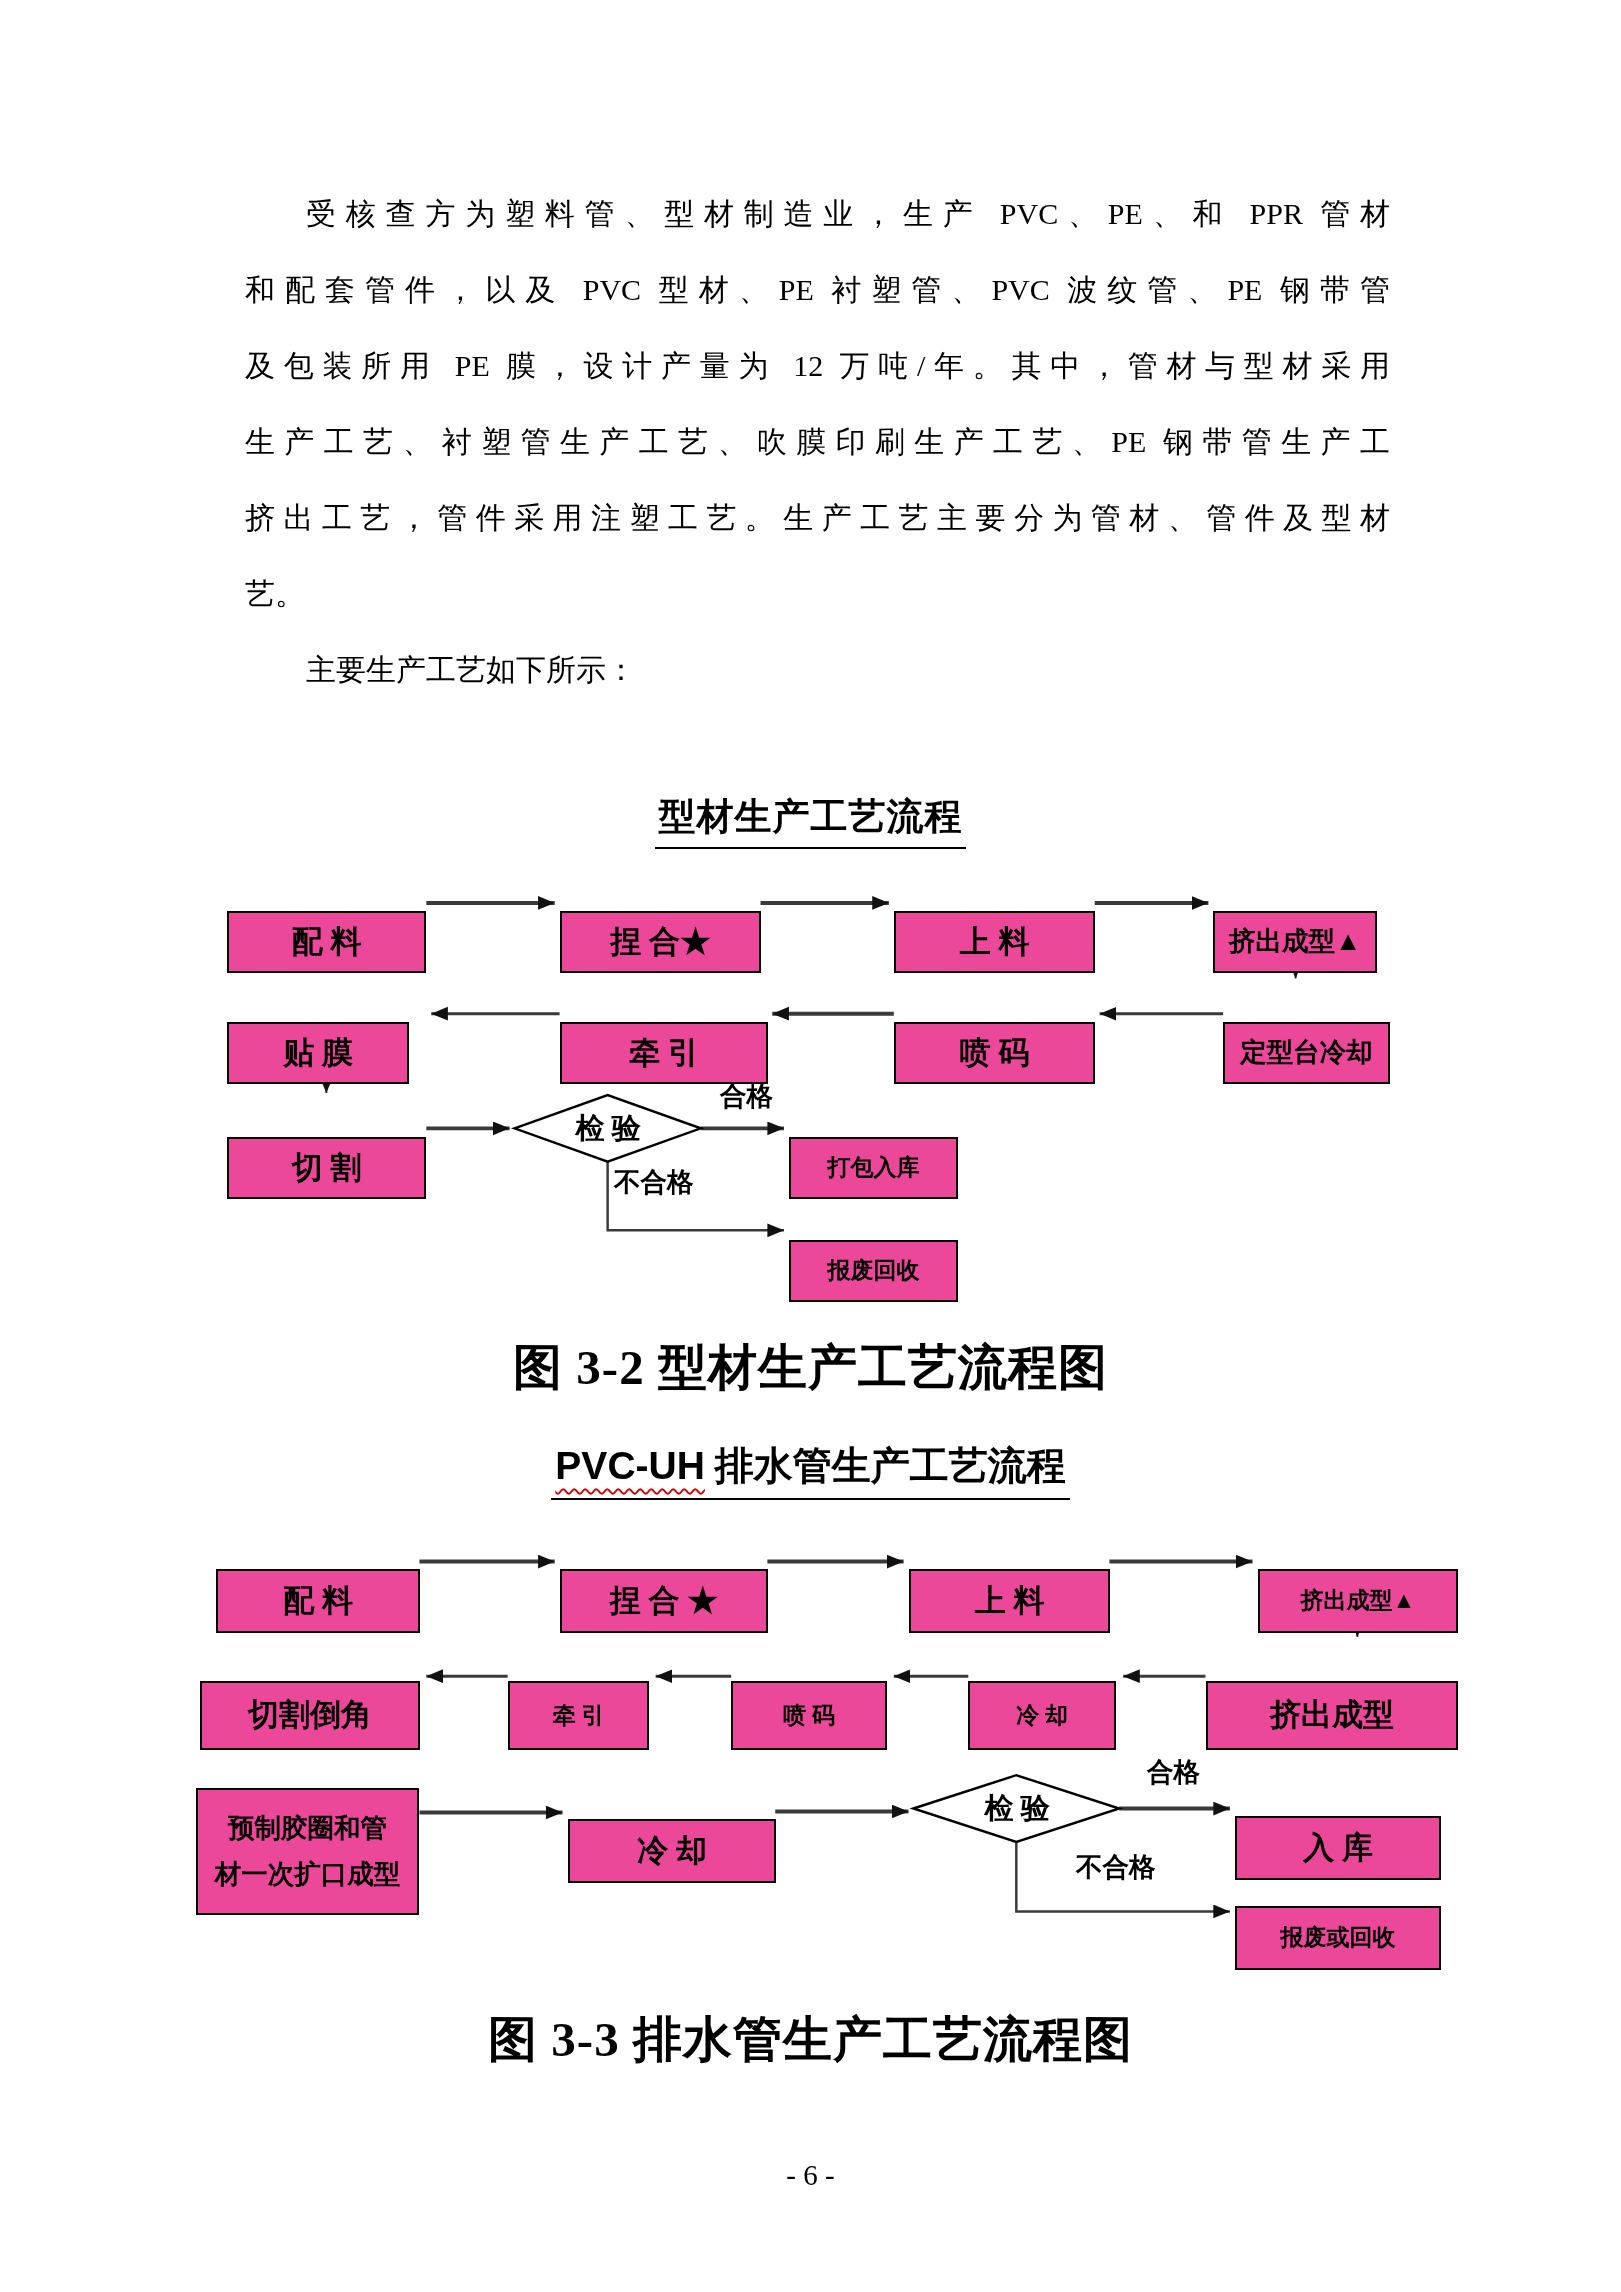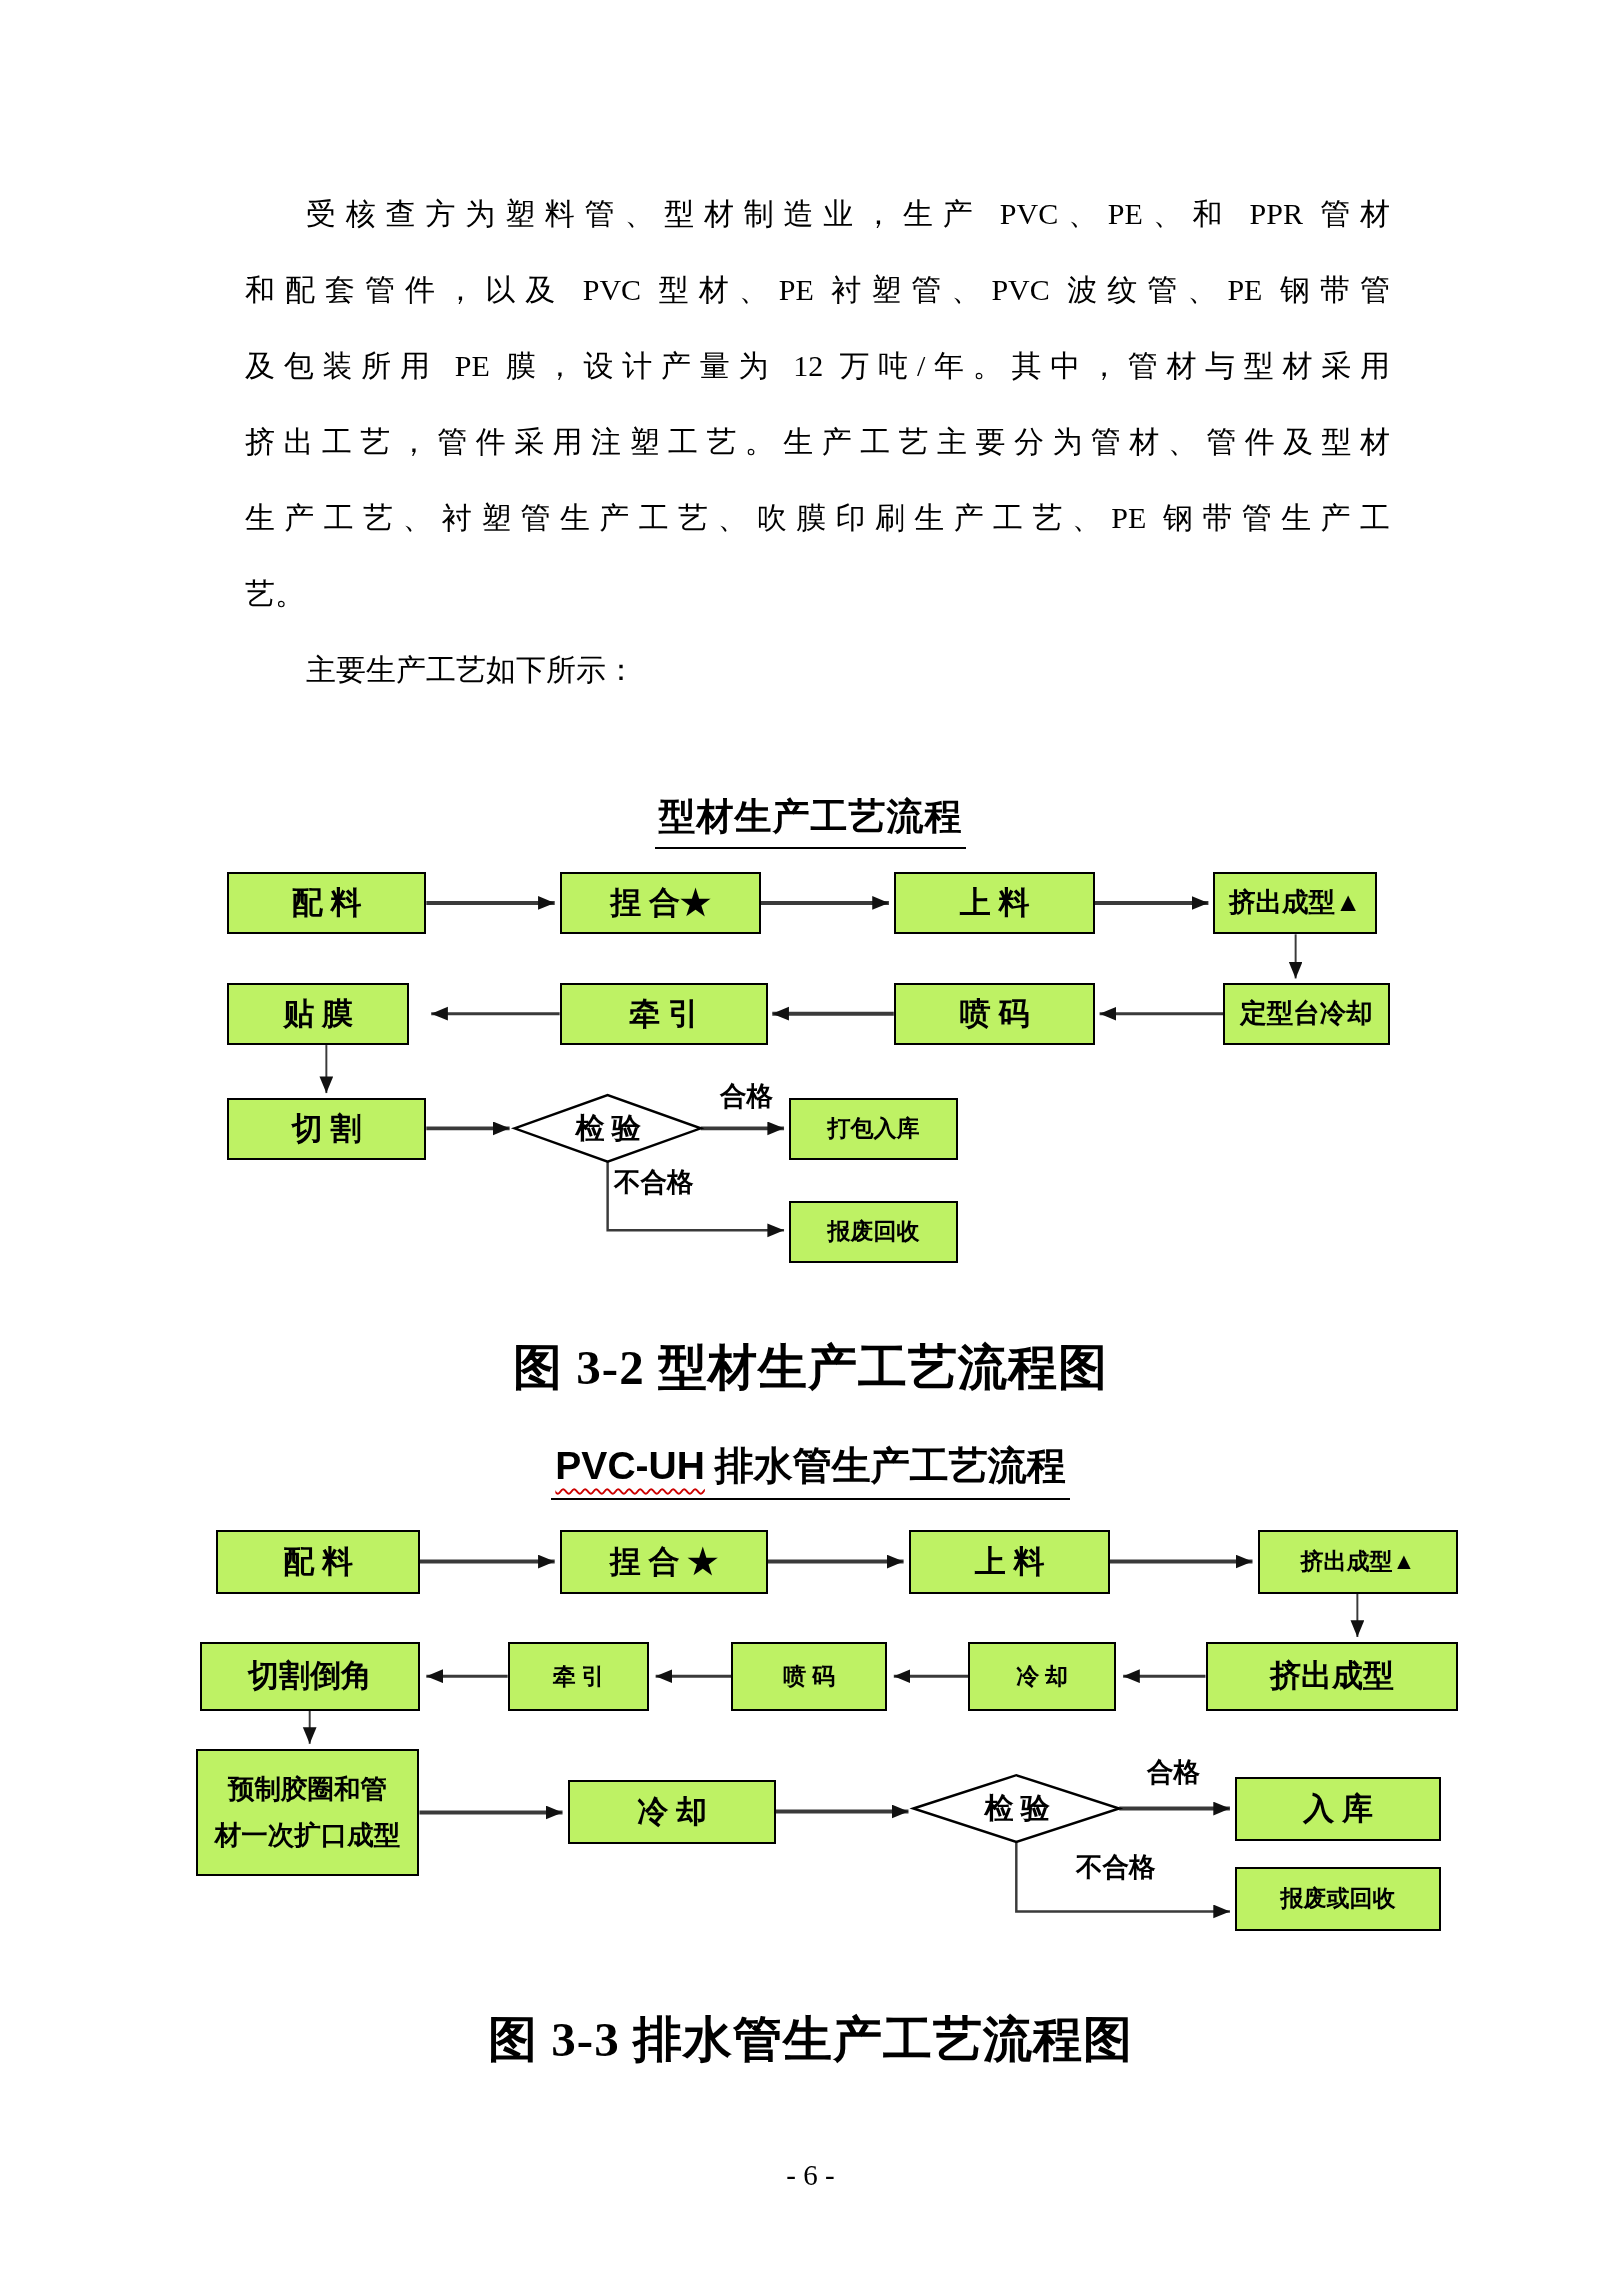--- a/index.html
+++ b/index.html
@@ -29,24 +29,25 @@
   .t1{top:792px;font-size:37px;letter-spacing:1px;}
   .t2{top:1439px;font-size:39px;}
   .t2 .latin{
     font-family:"Liberation Sans","DejaVu Sans",sans-serif;
     text-decoration:underline wavy #cc0000 2px;
     text-underline-offset:8.8px;
   }
   
   .fbox{
     position:absolute;box-sizing:border-box;
-    border:2px solid #000;background:#bef264;
+    border:2px solid #000;background:#ec4899;
     display:flex;align-items:center;justify-content:center;
     font-weight:bold;font-size:31px;line-height:1.1;
     text-align:center;
+    margin-top:39px;
   }
   .fs27{font-size:26.5px;}
   .fs30{font-size:23px;}
   .twoline{flex-direction:column;justify-content:space-evenly;font-size:26.5px;padding:5.9px 2px;}
   .dlabel{
     position:absolute;text-align:center;font-weight:bold;
     font-size:29px;line-height:35px;
   }
   .elabel{
     position:absolute;font-weight:bold;font-size:26.5px;line-height:33px;
@@ -66,22 +67,22 @@
 </style>
 </head>
 <body>
 
 <div class="page">
 
   <div class="para">
     <div class="pline indent">受核查方为塑料管、型材制造业，生产 PVC、PE、和 PPR 管材</div>
     <div class="pline">和配套管件，以及 PVC 型材、PE 衬塑管、PVC 波纹管、PE 钢带管</div>
     <div class="pline">及包装所用 PE 膜，设计产量为 12 万吨/年。其中，管材与型材采用</div>
+    <div class="pline">生产工艺、衬塑管生产工艺、吹膜印刷生产工艺、PE 钢带管生产工</div>
     <div class="pline">挤出工艺，管件采用注塑工艺。生产工艺主要分为管材、管件及型材</div>
-    <div class="pline">生产工艺、衬塑管生产工艺、吹膜印刷生产工艺、PE 钢带管生产工</div>
     <div class="pline nojust">艺。</div>
     <div class="pline nojust indent">主要生产工艺如下所示：</div>
   </div>
 
   <svg class="connectors" width="1621" height="2293" viewBox="0 0 1654 2339">
     <defs>
       <marker id="ah" markerUnits="userSpaceOnUse" markerWidth="20" markerHeight="16" refX="17" refY="7" orient="auto">
         <path d="M0,0 L17,7 L0,14 Z" fill="#111"></path>
       </marker>
     </defs>

